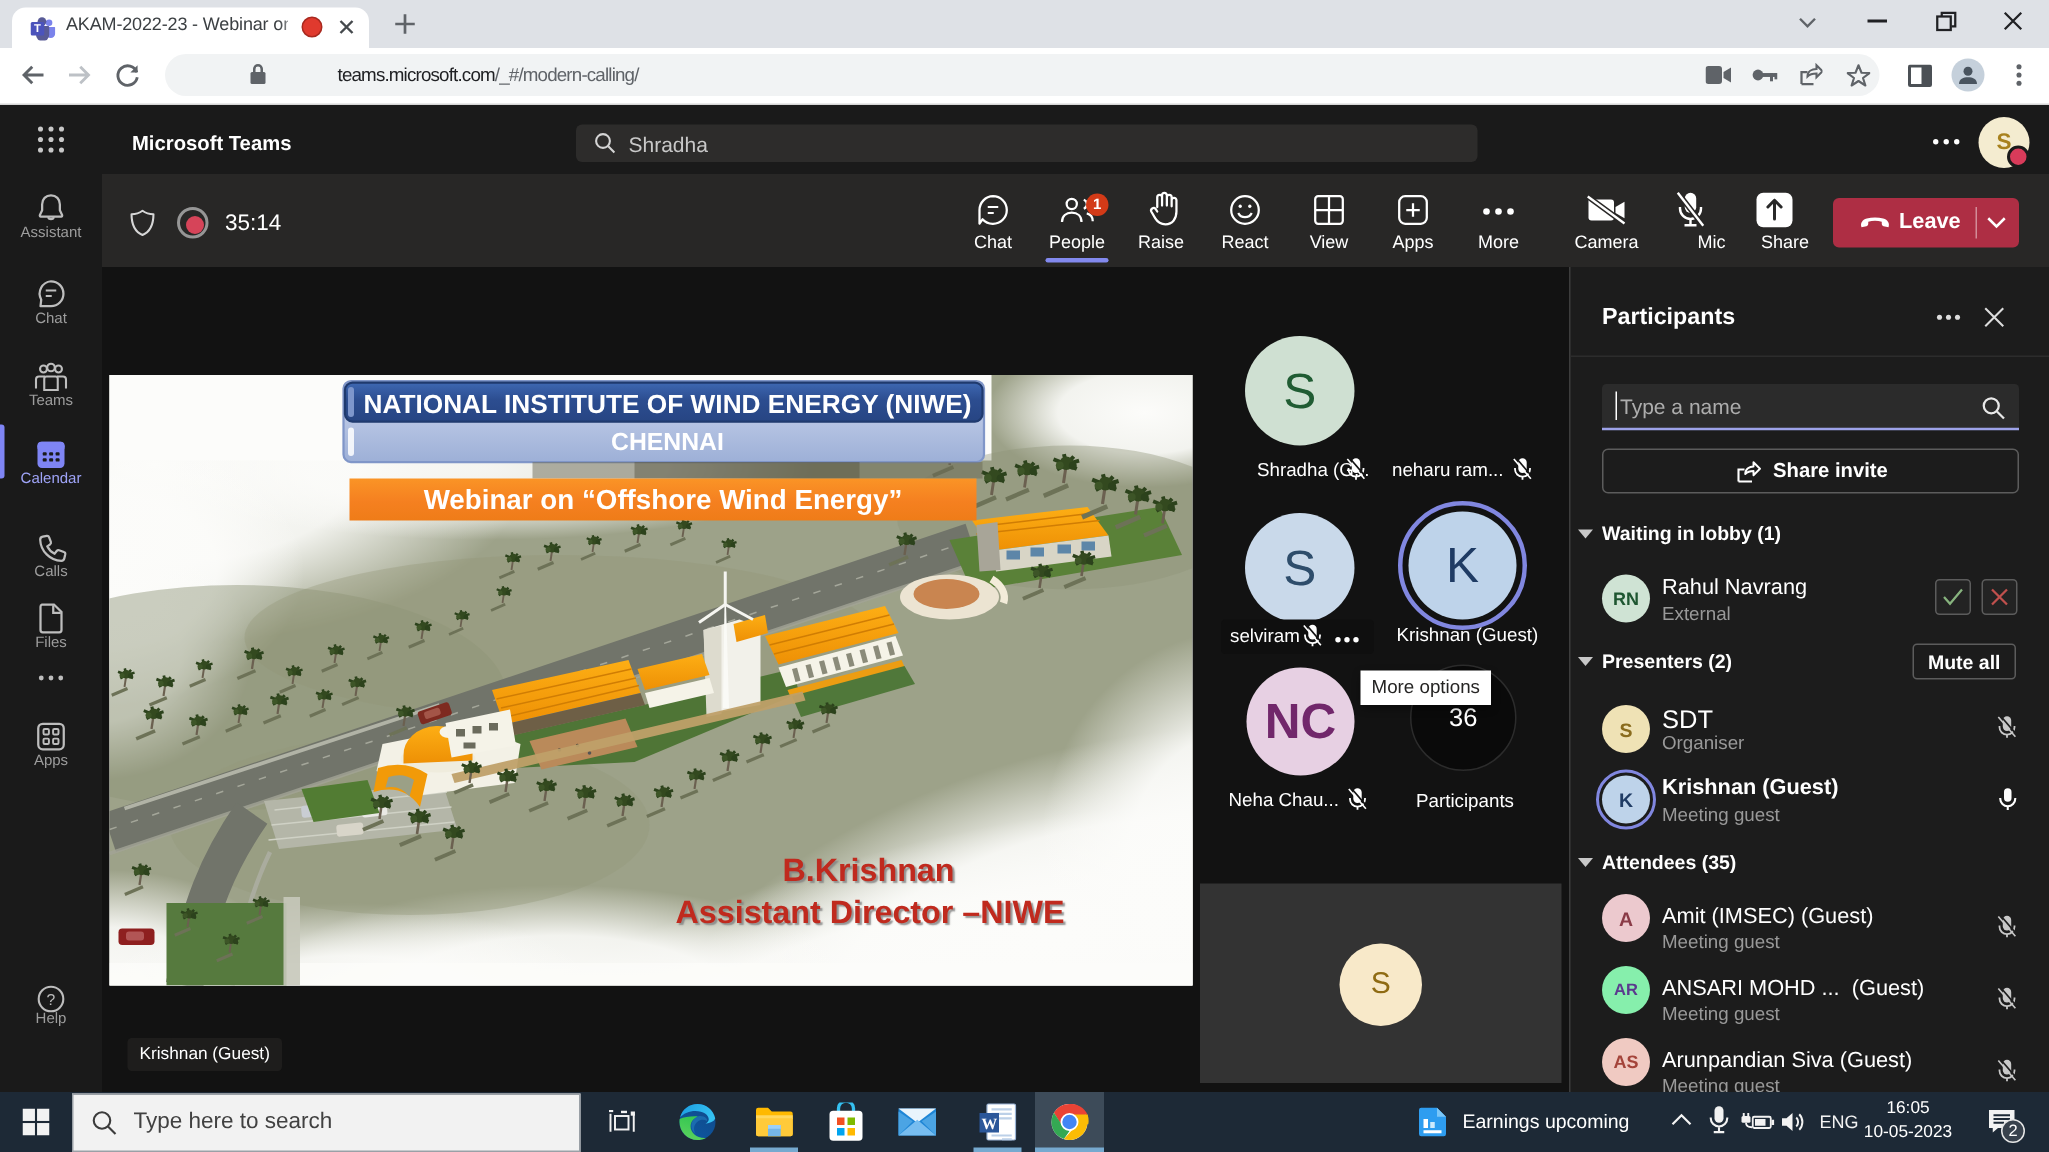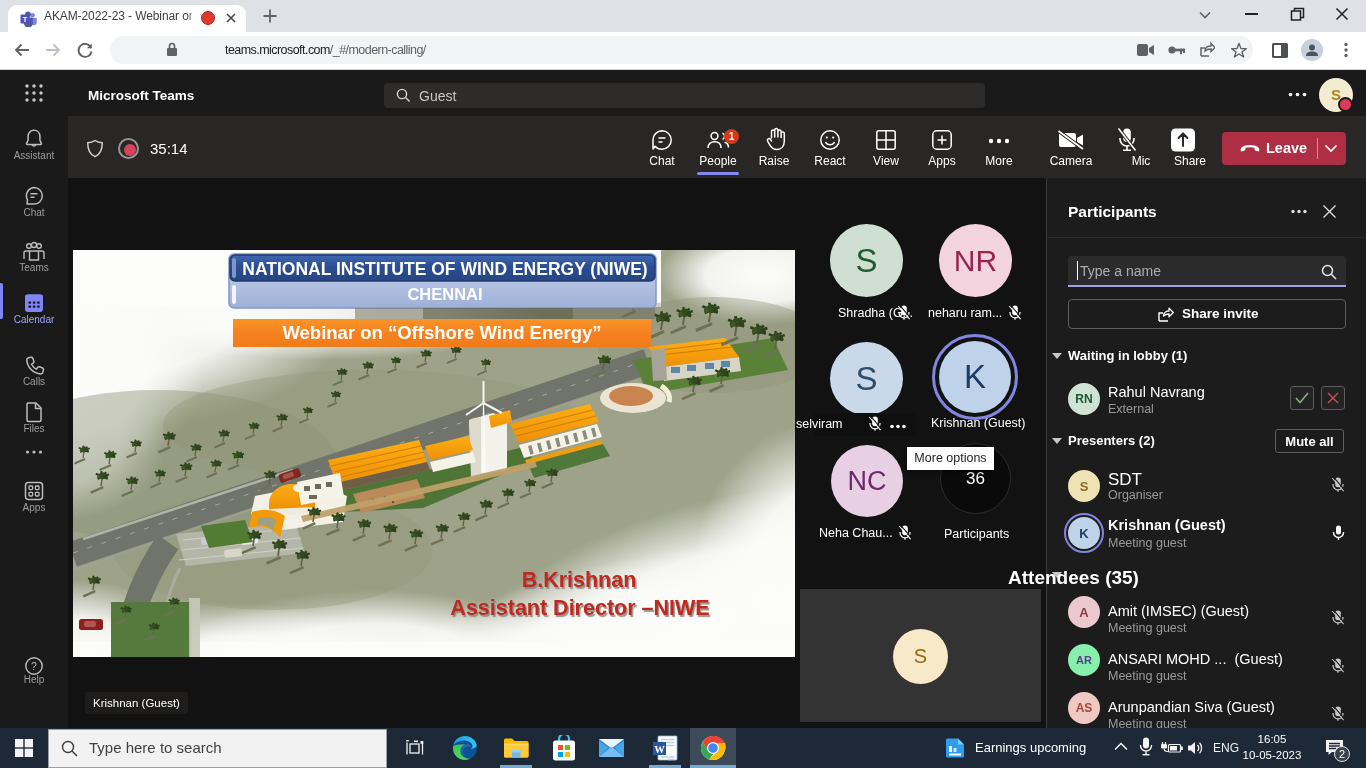--- a/index.html
+++ b/index.html
@@ -117,21 +117,21 @@
         <circle cx="10" cy="17" r="1.7"></circle>
         <circle cx="17" cy="17" r="1.7"></circle>
       </g>
 </svg>
 <div class="abs" style="left:88px;top:88px;font-size:13.5px;font-weight:bold;color:#fff;">Microsoft Teams</div>
 <div class="abs" style="left:384px;top:83px;width:601px;height:25px;background:#2d2c2b;border-radius:4px;"></div>
 <svg class="abs" style="left:396px;top:88px;" width="15" height="15" viewBox="0 0 15 15">
       <circle cx="6" cy="6" r="4.6" fill="none" stroke="#d5d5d5" stroke-width="1.4"></circle>
       <path d="M9.5 9.5 L13.6 13.6" stroke="#d5d5d5" stroke-width="1.4"></path>
     </svg>
-<div class="abs" style="left:419px;top:88px;font-size:14px;color:#c8c8c8;">Guest</div>
+<div class="abs" style="left:419px;top:88px;font-size:14px;color:#c8c8c8;">Shradha</div>
 <div class="abs" style="left:1288px;top:92px;width:20px;height:5px;">
       <svg width="20" height="5" viewBox="0 0 20 5">
         <circle cx="2.5" cy="2.5" r="1.8" fill="#fff"></circle>
         <circle cx="9.5" cy="2.5" r="1.8" fill="#fff"></circle>
         <circle cx="16.5" cy="2.5" r="1.8" fill="#fff"></circle>
       </svg>
     </div>
 <div class="abs" style="left:1319px;top:78px;width:34px;height:34px;border-radius:50%;background:#f4ecd0;"></div>
 <div class="abs" style="left:1319px;top:78px;width:34px;height:34px;border-radius:50%;text-align:center;line-height:34px;font-size:15px;font-weight:bold;color:#a8821e;">S</div>
 <div class="abs" style="left:1338px;top:97px;width:15px;height:15px;border-radius:50%;background:#d93b5a;border:2.5px solid #1a1a1a;"></div>
@@ -631,42 +631,41 @@
   <text x="507" y="365" text-anchor="middle" font-size="21.5" font-weight="bold" fill="#c02a1e" font-family="Liberation Sans" style="text-shadow:1.5px 1.5px 1px rgba(130,130,130,.85);">Assistant Director –NIWE</text>
 </svg>
 </div>
 <div class="abs" style="left:85px;top:692px;height:22px;background:rgba(32,31,30,.95);border-radius:3px;padding:0 8px;line-height:22px;font-size:11.5px;color:#fff;">Krishnan (Guest)</div>
 
 <div class="abs av" style="left:830px;top:224px;width:73px;height:73px;background:#cfe0d2;color:#205c33;font-size:33px;font-weight:400;">S</div>
 <div class="abs tlab" style="left:818px;top:306px;margin-left:20px;">Shradha (G...</div>
 <svg class="abs micoff" style="left:896px;top:305px;">
       <use href="#micoffw"></use>
     </svg>
-<div class="abs av" style="left:939px;top:224px;width:73px;height:73px;background:#f2d3de;color:#992450;font-size:30px;font-weight:400;">NR</div>
 <div class="abs tlab" style="left:928px;top:306px;">neharu ram...</div>
 <svg class="abs micoff" style="left:1007px;top:305px;">
       <use href="#micoffw"></use>
     </svg>
 
 <div class="abs av" style="left:830px;top:342px;width:73px;height:73px;background:#c9d9ea;color:#2e4d6b;font-size:33px;font-weight:400;">S</div>
 <div class="abs" style="left:814px;top:413px;width:102px;height:23px;background:#0f0f0f;border-radius:3px;"></div>
-<div class="abs tlab" style="left:796px;top:417px;">selviram</div>
+<div class="abs tlab" style="left:820px;top:417px;">selviram</div>
 <svg class="abs micoff" style="left:867px;top:416px;">
       <use href="#micoffw"></use>
     </svg>
 <svg class="abs" style="left:889px;top:424px;" width="18" height="5" viewBox="0 0 18 5">
       <circle cx="3" cy="2.5" r="1.8" fill="#fff"></circle>
       <circle cx="9" cy="2.5" r="1.8" fill="#fff"></circle>
       <circle cx="15" cy="2.5" r="1.8" fill="#fff"></circle>
     </svg>
 <div class="abs" style="left:932px;top:334px;width:86px;height:86px;border-radius:50%;border:3px solid #8187e0;"></div>
 <div class="abs av" style="left:939px;top:341px;width:72px;height:72px;background:#bed3ea;color:#1f3b64;font-size:33px;font-weight:400;">K</div>
 <div class="abs tlab" style="left:931px;top:416px;">Krishnan (Guest)</div>
 
-<div class="abs av" style="left:831px;top:445px;width:72px;height:72px;background:#e7d0e3;color:#71276b;font-size:27px;font-weight:400;">NC</div>
+<div class="abs av" style="left:831px;top:445px;width:72px;height:72px;background:#e7d0e3;color:#71276b;font-size:33px;font-weight:700;">NC</div>
 <div class="abs tlab" style="left:819px;top:526px;">Neha Chau...</div>
 <svg class="abs micoff" style="left:897px;top:525px;">
       <use href="#micoffw"></use>
     </svg>
 <div class="abs" style="left:940px;top:443px;width:71px;height:71px;border-radius:50%;background:#0a0a0a;border:1px solid #2c2c2c;"></div>
 <div class="abs" style="left:940px;top:469px;width:71px;text-align:center;font-size:17px;color:#fff;">36</div>
 <div class="abs tlab" style="left:944px;top:527px;">Participants</div>
 
 <div class="abs" style="left:907px;top:447px;width:87px;height:23px;background:#fff;box-shadow:0 2px 6px rgba(0,0,0,.45);line-height:22px;text-align:center;font-size:12.5px;color:#252423;">More options</div>
 
@@ -751,21 +750,21 @@
 <div class="abs" style="left:1108px;top:536px;font-size:12.5px;color:#999;">Meeting guest</div>
 <svg class="abs" style="left:1332px;top:525px;" width="13" height="17" viewBox="0 0 13 17">
       <rect x="4" y="0.5" width="5" height="9" rx="2.5" fill="#fff"></rect>
       <path d="M1.5 7 V7.5 A5 5 0 0 0 11.5 7.5 V7" fill="none" stroke="#fff" stroke-width="1.4"></path>
       <path d="M6.5 12.5 V15" stroke="#fff" stroke-width="1.4"></path>
     </svg>
 
 <svg class="abs" style="left:1052px;top:571px;" width="10" height="8" viewBox="0 0 10 8">
       <path d="M0 1 H10 L5 7 Z" fill="#c8c8c8"></path>
     </svg>
-<div class="abs" style="left:1008px;top:567px;font-size:19px;font-weight:bold;color:#fff;">Attendees (35)</div>
+<div class="abs" style="left:1068px;top:567px;font-size:13px;font-weight:bold;color:#fff;">Attendees (35)</div>
 <div class="abs av" style="left:1068px;top:596px;width:32px;height:32px;background:#ecc9ce;color:#8a3b47;font-size:13px;font-weight:bold;">A</div>
 <div class="abs" style="left:1108px;top:603px;font-size:14.5px;color:#fff;">Amit (IMSEC) (Guest)</div>
 <div class="abs" style="left:1108px;top:621px;font-size:12.5px;color:#999;">Meeting guest</div>
 <svg class="abs micoff" style="left:1330px;top:610px;">
       <use href="#micoffg"></use>
     </svg>
 <div class="abs av" style="left:1068px;top:644px;width:32px;height:32px;background:#86efac;color:#5b3a8e;font-size:11px;font-weight:bold;">AR</div>
 <div class="abs" style="left:1108px;top:651px;font-size:14.5px;color:#fff;">ANSARI MOHD ...&nbsp; (Guest)</div>
 <div class="abs" style="left:1108px;top:669px;font-size:12.5px;color:#999;">Meeting guest</div>
 <svg class="abs micoff" style="left:1330px;top:658px;">

